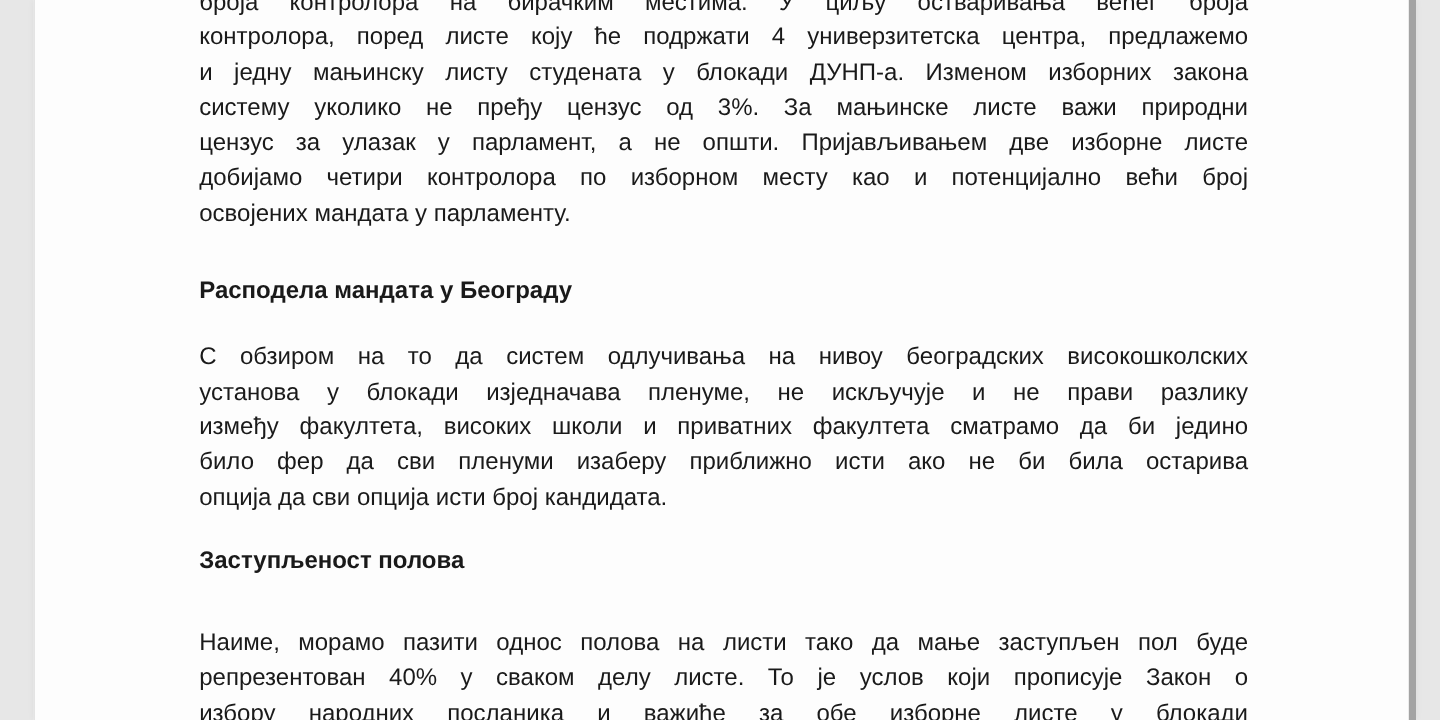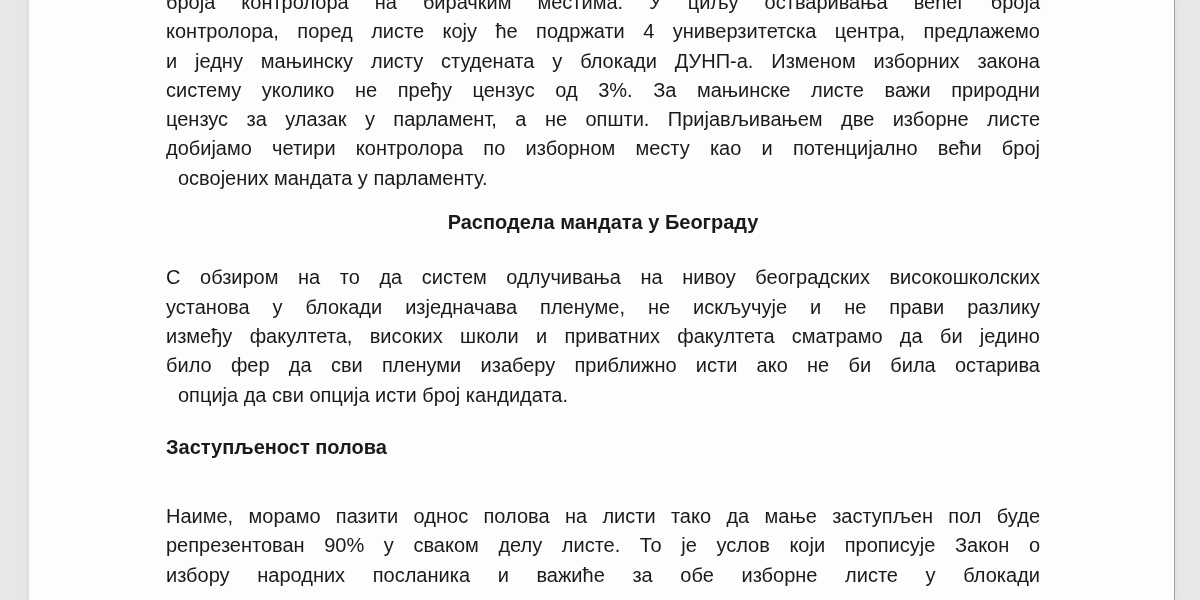--- a/index.html
+++ b/index.html
@@ -18,21 +18,21 @@
     background: #e7e7e7;
   }
   .paper {
     position: absolute;
     left: 28px;
     top: 0;
     width: 1145px;
     height: 600px;
     background: #fdfdfd;
     border-left: 1px solid #dedede;
-    border-right: 1px solid #a3a3a3;
+    border-right: 6px solid #a3a3a3;
     box-shadow: 0 0 6px rgba(0,0,0,0.06);
     overflow: hidden;
   }
   .content {
     position: absolute;
     left: 137px;
     top: 0;
     width: 874px;
     color: #1a1a1a;
     font-size: 20px;
@@ -40,28 +40,27 @@
   }
   .para { margin: 0; }
   .para-top { margin-top: -12px; }
   .line {
     text-align: justify;
     text-align-last: justify;
     white-space: normal;
   }
   .line.last {
     text-align-last: left;
-    margin-left: 12px;
   }
   .heading {
     font-weight: bold;
     margin: 0;
     line-height: 29.3px;
   }
-  .heading-1 { margin-top: 15px; margin-bottom: 26px; text-align: center; }
+  .heading-1 { margin-top: 35px; margin-bottom: 26px; }
   .heading-2 { margin-top: 23px; margin-bottom: 40px; }
 </style>
 </head>
 <body>
 
 <div class="viewer">
   <div class="paper">
     <div class="content">
 
       <div class="para para-top">
@@ -81,19 +80,19 @@
         <div class="line">установа у блокади изједначава пленуме, не искључује и не прави разлику</div>
         <div class="line">између факултета, високих школи и приватних факултета сматрамо да би једино</div>
         <div class="line">било фер да сви пленуми изаберу приближно исти ако не би била остарива</div>
         <div class="line last">опција да сви опција исти број кандидата.</div>
       </div>
 
       <div class="heading heading-2">Заступљеност полова</div>
 
       <div class="para">
         <div class="line">Наиме, морамо пазити однос полова на листи тако да мање заступљен пол буде</div>
-        <div class="line">репрезентован 90% у сваком делу листе. То је услов који прописује Закон о</div>
+        <div class="line">репрезентован 40% у сваком делу листе. То је услов који прописује Закон о</div>
         <div class="line">избору народних посланика и важиће за обе изборне листе у блокади</div>
       </div>
 
     </div>
   </div>
 </div>
 
 </body></html>

